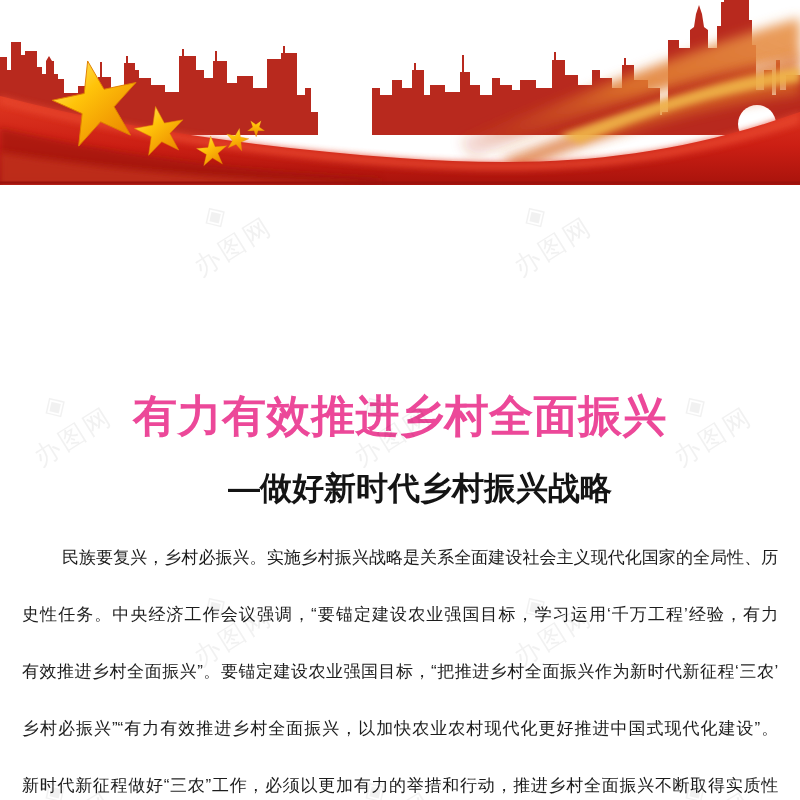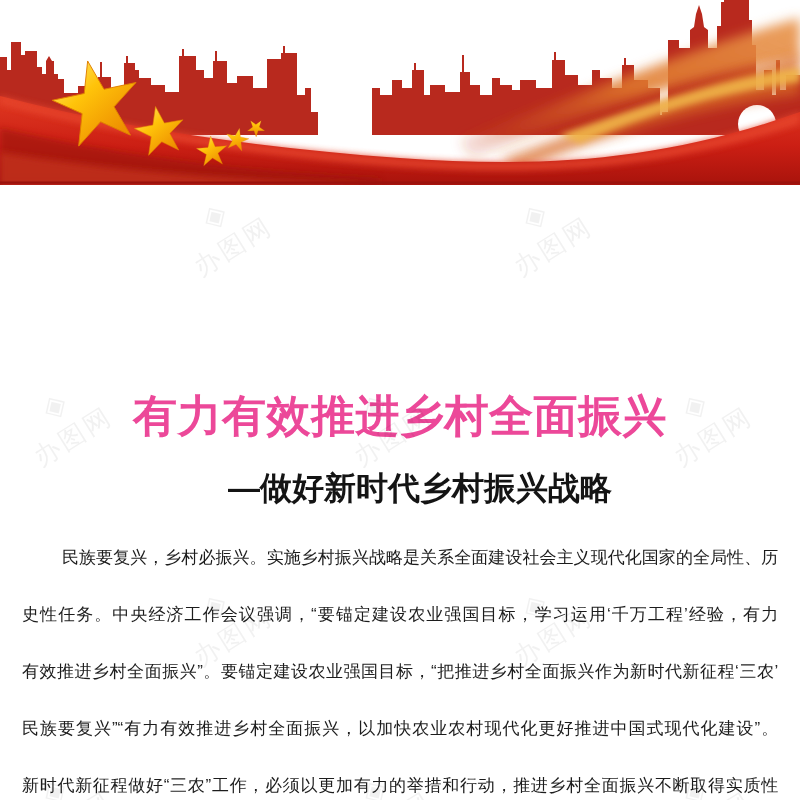--- a/index.html
+++ b/index.html
@@ -105,21 +105,21 @@
     </svg>
   </div>
 
   <div class="main-title">有力有效推进乡村全面振兴</div>
   <div class="sub-title">—做好新时代乡村振兴战略</div>
 
   <div class="article">
     <div class="body-line indent">民族要复兴，乡村必振兴。实施乡村振兴战略是关系全面建设社会主义现代化国家的全局性、历</div>
     <div class="body-line">史性任务。中央经济工作会议强调，“要锚定建设农业强国目标，学习运用‘千万工程’经验，有力</div>
     <div class="body-line">有效推进乡村全面振兴”。要锚定建设农业强国目标，“把推进乡村全面振兴作为新时代新征程‘三农’</div>
-    <div class="body-line">民族要复兴”“有力有效推进乡村全面振兴，以加快农业农村现代化更好推进中国式现代化建设”。</div>
+    <div class="body-line">乡村必振兴”“有力有效推进乡村全面振兴，以加快农业农村现代化更好推进中国式现代化建设”。</div>
     <div class="body-line">新时代新征程做好“三农”工作，必须以更加有力的举措和行动，推进乡村全面振兴不断取得实质性</div>
   </div>
 
   <div class="watermark-layer">
       <div class="wm-item" style="left: 180px; top: 195px;"><span class="wm-logo">◈</span><span>办图网</span></div>
       <div class="wm-item" style="left: 500px; top: 195px;"><span class="wm-logo">◈</span><span>办图网</span></div>
       <div class="wm-item" style="left: 20px; top: 385px;"><span class="wm-logo">◈</span><span>办图网</span></div>
       <div class="wm-item" style="left: 340px; top: 385px;"><span class="wm-logo">◈</span><span>办图网</span></div>
       <div class="wm-item" style="left: 660px; top: 385px;"><span class="wm-logo">◈</span><span>办图网</span></div>
       <div class="wm-item" style="left: 180px; top: 585px;"><span class="wm-logo">◈</span><span>办图网</span></div>

